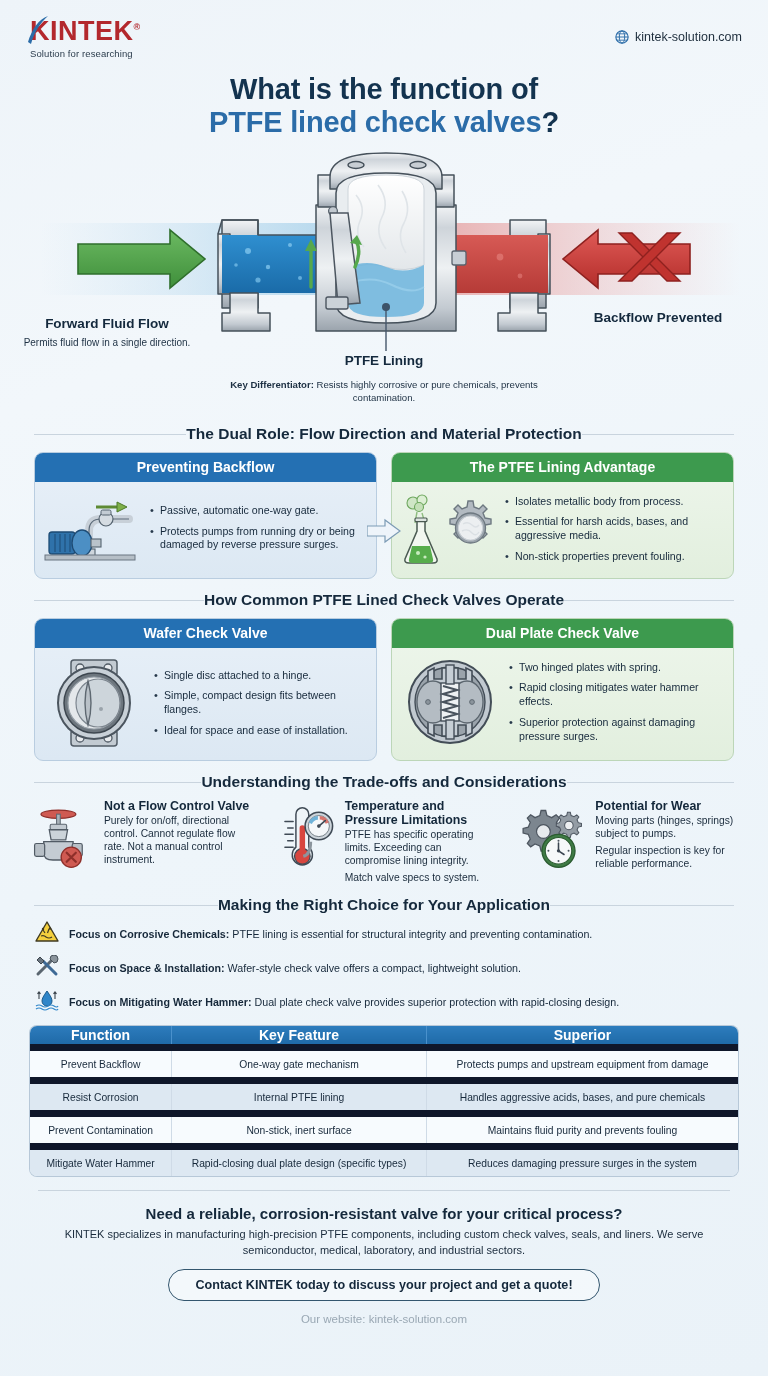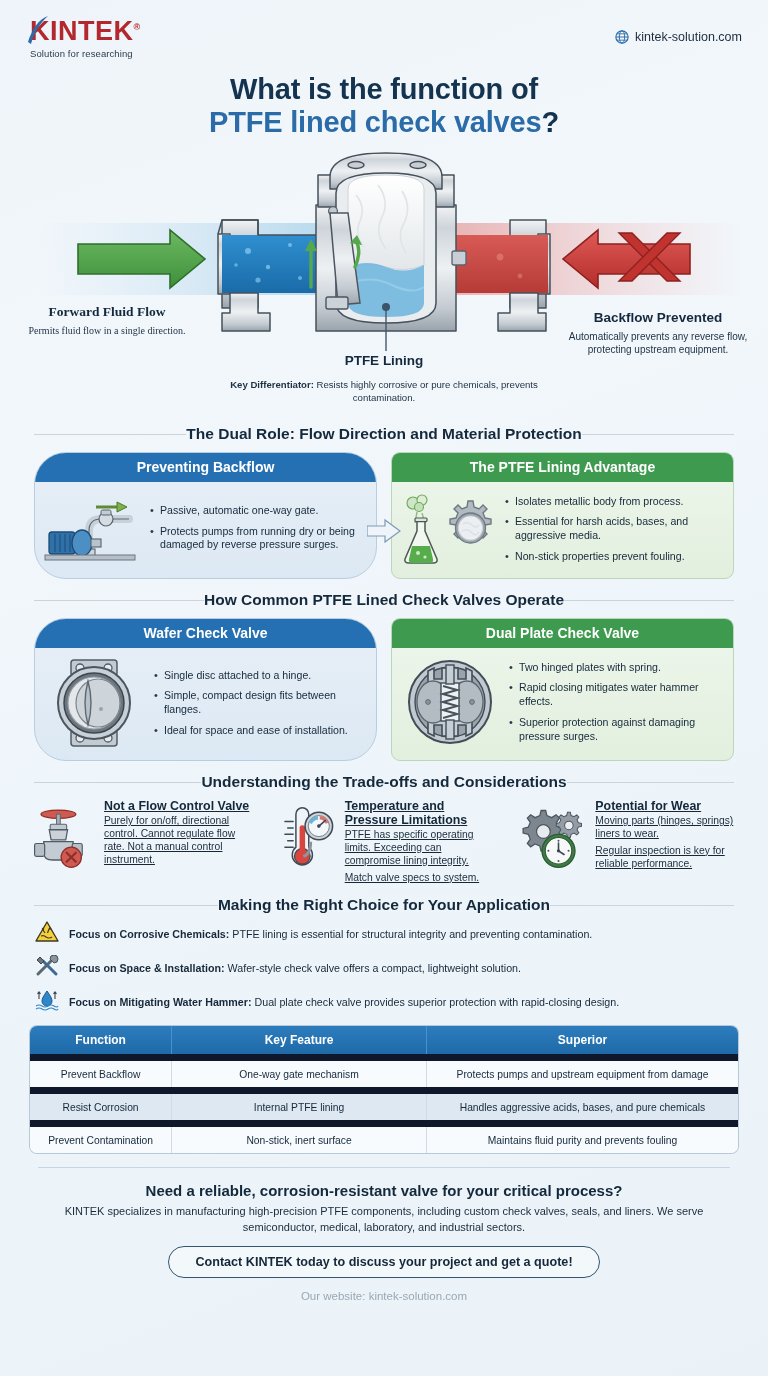--- a/index.html
+++ b/index.html
@@ -28,68 +28,68 @@
   .title .l1 { font-size: 29px; font-weight: 700; color: #13334f; display: block; letter-spacing: -.2px;}
   .title .l2 { font-size: 29px; font-weight: 700; color: #13334f; display: block; letter-spacing: -.2px;}
   .title .l2 .hl { color: #2b6ca8; }
 
   
   .hero { position: relative; height: 268px; margin-top: 6px; }
   .hero svg { position: absolute; left: 0; top: 0; }
   .hero-cap { position: absolute; text-align: center; }
   .hero-cap .h { font-size: 13.5px; font-weight: 700; color: #14293d; line-height: 1.2; }
   .hero-cap .p { font-size: 10px; color: #1d3043; line-height: 1.3; margin-top: 4px; }
-  .cap-left { left: 12px; top: 159px; width: 190px; font-family: Liberation Serif, serif; }
+  .cap-left { left: 12px; top: 171px; width: 190px; }
   .cap-right { right: 10px; top: 165px; width: 200px; }
   .cap-mid { left: 50%; transform: translateX(-50%); top: 208px; width: 310px; }
   .cap-mid .h { font-size: 13.5px; }
   .cap-mid .p { font-size: 9.6px; margin-top: 10px;}
   .cap-mid .p b { font-weight: 700; }
 
   
   .sec-head { display: flex; align-items: center; gap: 0; padding: 0 34px; margin-top: 12px; }
   .sec-head .rule { flex: 1; height: 1px; background: #c9d4de; }
   .sec-head h2 { font-size: 15.5px; font-weight: 700; color: #15293c; white-space: nowrap; }
 
   
   .cards { display: flex; gap: 14px; padding: 0 34px; margin-top: 9px; position: relative; }
   .card { flex: 1; border-radius: 9px; overflow: hidden; border: 1px solid #cfdbe6; }
-  .card.blue { background: linear-gradient(180deg,#e8f0f8 0%, #dce8f3 100%); border-color: #b9cde0; border-radius: 32px;}
+  .card.blue { background: linear-gradient(180deg,#e8f0f8 0%, #dce8f3 100%); border-color: #b9cde0;}
   .card.green { background: linear-gradient(180deg,#eef6ec 0%, #e2efde 100%); border-color: #bcd6b8; }
   .card-hd { text-align: center; font-size: 14px; font-weight: 700; color: #fff; padding: 6px 4px 7px; }
   .card.blue .card-hd { background: #2470b3; }
   .card.green .card-hd { background: #3d9a4e; }
   .card-body { display: flex; align-items: center; gap: 8px; padding: 9px 10px 11px 8px; }
   .card-ico { flex: 0 0 auto; }
   .bullets { list-style: none; font-size: 10.6px; line-height: 1.3; color: #16293b; }
   .bullets li { position: relative; padding-left: 11px; margin-bottom: 7px; }
   .bullets li:last-child { margin-bottom: 0; }
   .bullets li::before { content: "\2022"; position: absolute; left: 1px; top: -1px; font-size: 11px; color: #26384a; }
   .connector { position: absolute; left: 50%; top: 66px; transform: translateX(-50%); width: 34px; height: 26px; z-index: 3; }
 
   
-  .tradeoffs { display: flex; padding: 0 28px; margin-top: 8px; gap: 22px; text-decoration: underline; }
+  .tradeoffs { display: flex; padding: 0 28px; margin-top: 8px; gap: 22px; }
   .to { display: flex; gap: 6px; flex: 1; }
   .to-ico { flex: 0 0 auto; padding-top: 6px; }
   .to-txt h3 { font-size: 12.4px; font-weight: 700; color: #13273a; line-height: 1.14; }
   .to-txt p { font-size: 10.3px; color: #1a2b3c; line-height: 1.24; margin-top: 2px; }
   .to-txt p + p { margin-top: 4px; }
 
   
   .choice { padding: 0 34px; margin-top: 7px; }
   .choice-row { display: flex; align-items: center; gap: 9px; margin-bottom: 8px; }
   .choice-row:last-child { margin-bottom: 0; }
   .choice-ico { flex: 0 0 auto; width: 26px; text-align: center; }
   .choice-txt { font-size: 10.7px; color: #16283a; line-height: 1.25; }
   .choice-txt b { font-weight: 700; }
 
   
   .tbl-wrap { padding: 0 30px; margin-top: 11px; }
   table { width: 100%; border-collapse: collapse; border-radius: 7px; overflow: hidden; box-shadow: 0 0 0 1px #b7c8d8; }
-  thead th { background: linear-gradient(180deg,#2d7cbd 0%,#1f6aa8 100%); color: #fff; font-size: 12px; font-weight: 700; padding: 7px 4px; text-align: center; border-right: 1px solid #4a91cc; }
+  thead th { background: linear-gradient(180deg,#2d7cbd 0%,#1f6aa8 100%); color: #fff; font-size: 14px; font-weight: 700; padding: 1px 4px; text-align: center; border-right: 1px solid #4a91cc; }
   thead th:last-child { border-right: none; }
   tbody td { font-size: 10.3px; color: #16283a; text-align: center; padding: 7.5px 5px; border-right: 1px solid #cfdbe7; border-top: 7px solid #0f172a; }
   tbody td:last-child { border-right: none; }
   tbody tr:nth-child(odd) { background: #f7fbfe; }
   tbody tr:nth-child(even) { background: #dde8f2; }
   col.c1 { width: 20%; } col.c2 { width: 36%; } col.c3 { width: 44%; }
 
   
   .foot { text-align: center; padding: 0 34px; margin-top: 14px; }
   .foot-hr { height: 1px; background: #c9d4de; margin: 0 4px 14px; }
@@ -248,21 +248,20 @@
       </g>
       <circle cx="386" cy="162" r="4" fill="#3c5369"></circle>
     </svg>
 
     <div class="hero-cap cap-left">
       <div class="h">Forward Fluid Flow</div>
       <div class="p">Permits fluid flow in a single direction.</div>
     </div>
     <div class="hero-cap cap-right">
       <div class="h">Backflow Prevented</div>
-      <div class="p">Automatically prevents any reverse flow, protecting upstream equipment.</div>
     </div>
     <div class="hero-cap cap-mid">
       <div class="h">PTFE Lining</div>
       <div class="p"><b>Key Differentiator:</b><span> Resists highly corrosive or pure chemicals, prevents contamination.</span></div>
     </div>
   </div>
 
   <div class="sec-head">
     <div class="rule"></div>
     <h2>The Dual Role: Flow Direction and Material Protection</h2>
@@ -460,21 +459,21 @@
             <circle cx="42" cy="61" r="1.1"></circle>
           <circle cx="31" cy="50" r="1.1"></circle>
             <circle cx="53" cy="50" r="1.1"></circle>
         </g>
         <line x1="42" y1="50" x2="42" y2="41.5" stroke="#3a4450" stroke-width="1.7" stroke-linecap="round"></line>
         <line x1="42" y1="50" x2="48" y2="54" stroke="#3a4450" stroke-width="1.7" stroke-linecap="round"></line>
         <circle cx="42" cy="50" r="1.8" fill="#3a4450"></circle>
       </svg>
       <div class="to-txt">
         <h3>Potential for Wear</h3>
-        <p>Moving parts (hinges, springs) liners to wear.</p>
+        <p>Moving parts (hinges, springs) subject to pumps.</p>
         <p>Regular inspection is key for reliable performance.</p>
       </div>
     </div>
   </div>
 
   <div class="sec-head">
     <div class="rule"></div>
     <h2>Making the Right Choice for Your Application</h2>
     <div class="rule"></div>
   </div>
@@ -540,20 +539,25 @@
         <tr>
           <td>Resist Corrosion</td>
           <td>Internal PTFE lining</td>
           <td>Handles aggressive acids, bases, and pure chemicals</td>
         </tr>
         <tr>
           <td>Prevent Contamination</td>
           <td>Non-stick, inert surface</td>
           <td>Maintains fluid purity and prevents fouling</td>
         </tr>
+        <tr>
+          <td>Mitigate Water Hammer</td>
+          <td>Rapid-closing dual plate design (specific types)</td>
+          <td>Reduces damaging pressure surges in the system</td>
+        </tr>
       </tbody>
     </table>
   </div>
 
   <div class="foot">
     <div class="foot-hr"></div>
     <h2>Need a reliable, corrosion-resistant valve for your critical process?</h2>
     <p>KINTEK specializes in manufacturing high-precision PTFE components, including custom check valves, seals, and liners. We serve semiconductor, medical, laboratory, and industrial sectors.</p>
     <div class="cta">Contact KINTEK today to discuss your project and get a quote!</div>
     <div class="website">Our website: kintek-solution.com</div>

